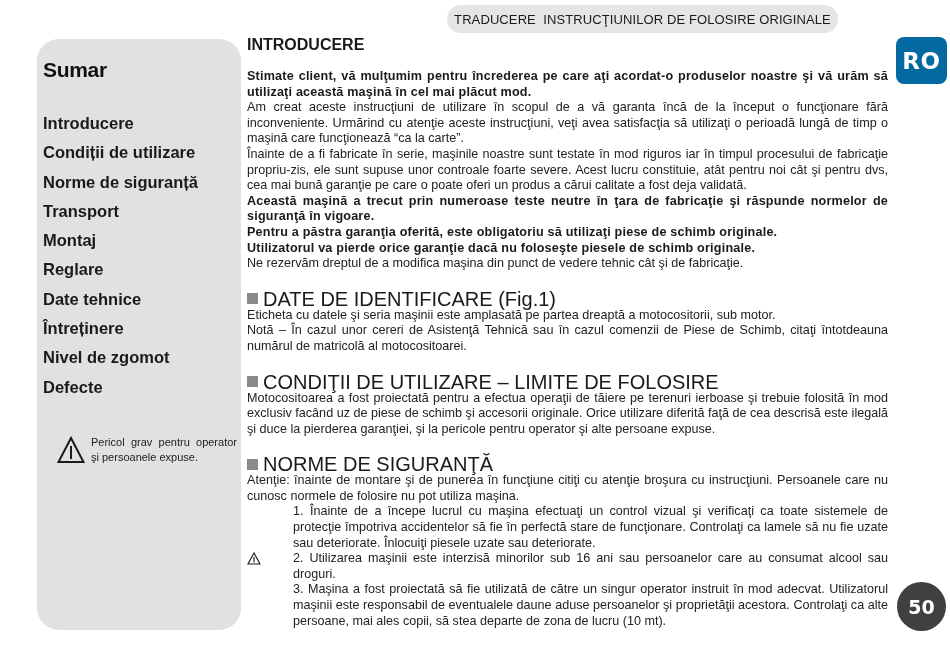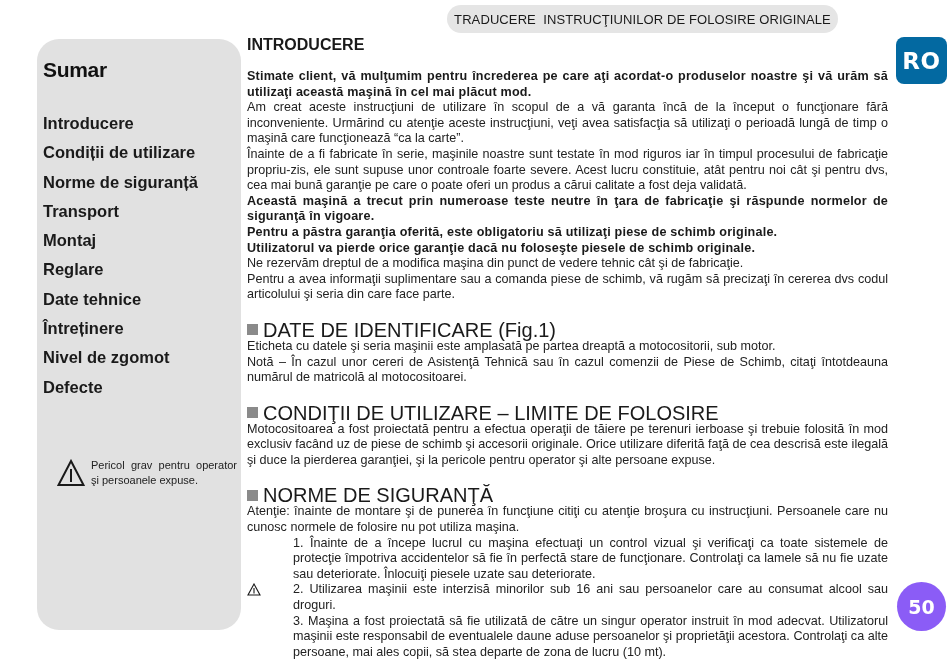--- a/index.html
+++ b/index.html
@@ -17,41 +17,41 @@
     .lang-badge {
       position: absolute; left: 896px; top: 37px; width: 51px; height: 47px;
       background: #0369a1; border-radius: 8px;
       display: flex; align-items: center; justify-content: center;
       color: #ffffff; font-family: "DejaVu Sans", sans-serif; font-weight: bold; font-size: 23px;
       letter-spacing: 0.5px;
     }
 
     .page-badge {
       position: absolute; left: 897px; top: 582px; width: 49px; height: 49px;
-      background: #8b5cf6; border-radius: 50%;
+      background: #404040; border-radius: 50%;
       display: flex; align-items: center; justify-content: center;
       color: #ffffff; font-family: "DejaVu Sans", sans-serif; font-weight: bold; font-size: 19px;
     }
 
     .sidebar {
       position: absolute; left: 37px; top: 39px; width: 204px; height: 591px;
       background: #e1e1e1; border-radius: 22px; padding-left: 21px;
     }
     .sidebar-title {
       position: absolute; left: 6px; top: 19px;
       font-size: 21px; font-weight: bold; color: #111; letter-spacing: -0.3px;
     }
     .sidebar-nav { position: absolute; left: 6px; top: 73px; }
     .sidebar-item {
       display: block; height: 29.3px; line-height: 22px;
       font-size: 16.5px; font-weight: bold; color: #1a1a1a; cursor: pointer;
       white-space: nowrap;
     }
     .sidebar-warning {
-      position: absolute; left: 20px; top: 419px; width: 180px;
+      position: absolute; left: 20px; top: 396px; width: 180px;
       display: flex; align-items: flex-start; justify-content: flex-end;
     }
     .warn-icon-lg { width: 28px; height: 28px; flex: 0 0 28px; margin-right: 6px; margin-top: 1px; }
     .warn-text { font-size: 11px; line-height: 15px; color: #222; text-align: justify; }
 
     .content {
       position: absolute; left: 247px; top: 35px; width: 641px;
       font-size: 12.6px; line-height: 15.6px; color: #222;
     }
     .content p { text-align: justify; }
@@ -101,21 +101,20 @@
 <main class="content">
   <section>
     <div class="h-main">INTRODUCERE</div>
     <p class="b">Stimate client, vă mulţumim pentru încrederea pe care aţi acordat-o produselor noastre şi vă urăm să utilizaţi această maşină în cel mai plăcut mod.</p>
     <p>Am creat aceste instrucţiuni de utilizare în scopul de a vă garanta încă de la început o funcţionare fără inconveniente. Urmărind cu atenţie aceste instrucţiuni, veţi avea satisfacţia să utilizaţi o perioadă lungă de timp o maşină care funcţionează “ca la carte”.</p>
     <p>Înainte de a fi fabricate în serie, maşinile noastre sunt testate în mod riguros iar în timpul procesului de fabricaţie propriu-zis, ele sunt supuse unor controale foarte severe. Acest lucru constituie, atât pentru noi cât şi pentru dvs, cea mai bună garanţie pe care o poate oferi un produs a cărui calitate a fost deja validată.</p>
     <p class="b">Această maşină a trecut prin numeroase teste neutre în ţara de fabricaţie şi răspunde normelor de siguranţă în vigoare.</p>
     <p class="b">Pentru a păstra garanţia oferită, este obligatoriu să utilizaţi piese de schimb originale.</p>
     <p class="b">Utilizatorul va pierde orice garanţie dacă nu foloseşte piesele de schimb originale.</p>
     <p>Ne rezervăm dreptul de a modifica maşina din punct de vedere tehnic cât şi de fabricaţie.</p>
-    <p>Pentru a avea informaţii suplimentare sau a comanda piese de schimb, vă rugăm să precizaţi în cererea dvs codul articolului şi seria din care face parte.</p>
   </section>
 
   <section>
     <div class="section-head">
       <span class="sq"></span>
       <span>DATE DE IDENTIFICARE (Fig.1)</span>
     </div>
     <p>Eticheta cu datele şi seria maşinii este amplasată pe partea dreaptă a motocositorii, sub motor.</p>
     <p>Notă – În cazul unor cereri de Asistenţă Tehnică sau în cazul comenzii de Piese de Schimb, citaţi întotdeauna numărul de matricolă al motocositoarei.</p>
   </section>

